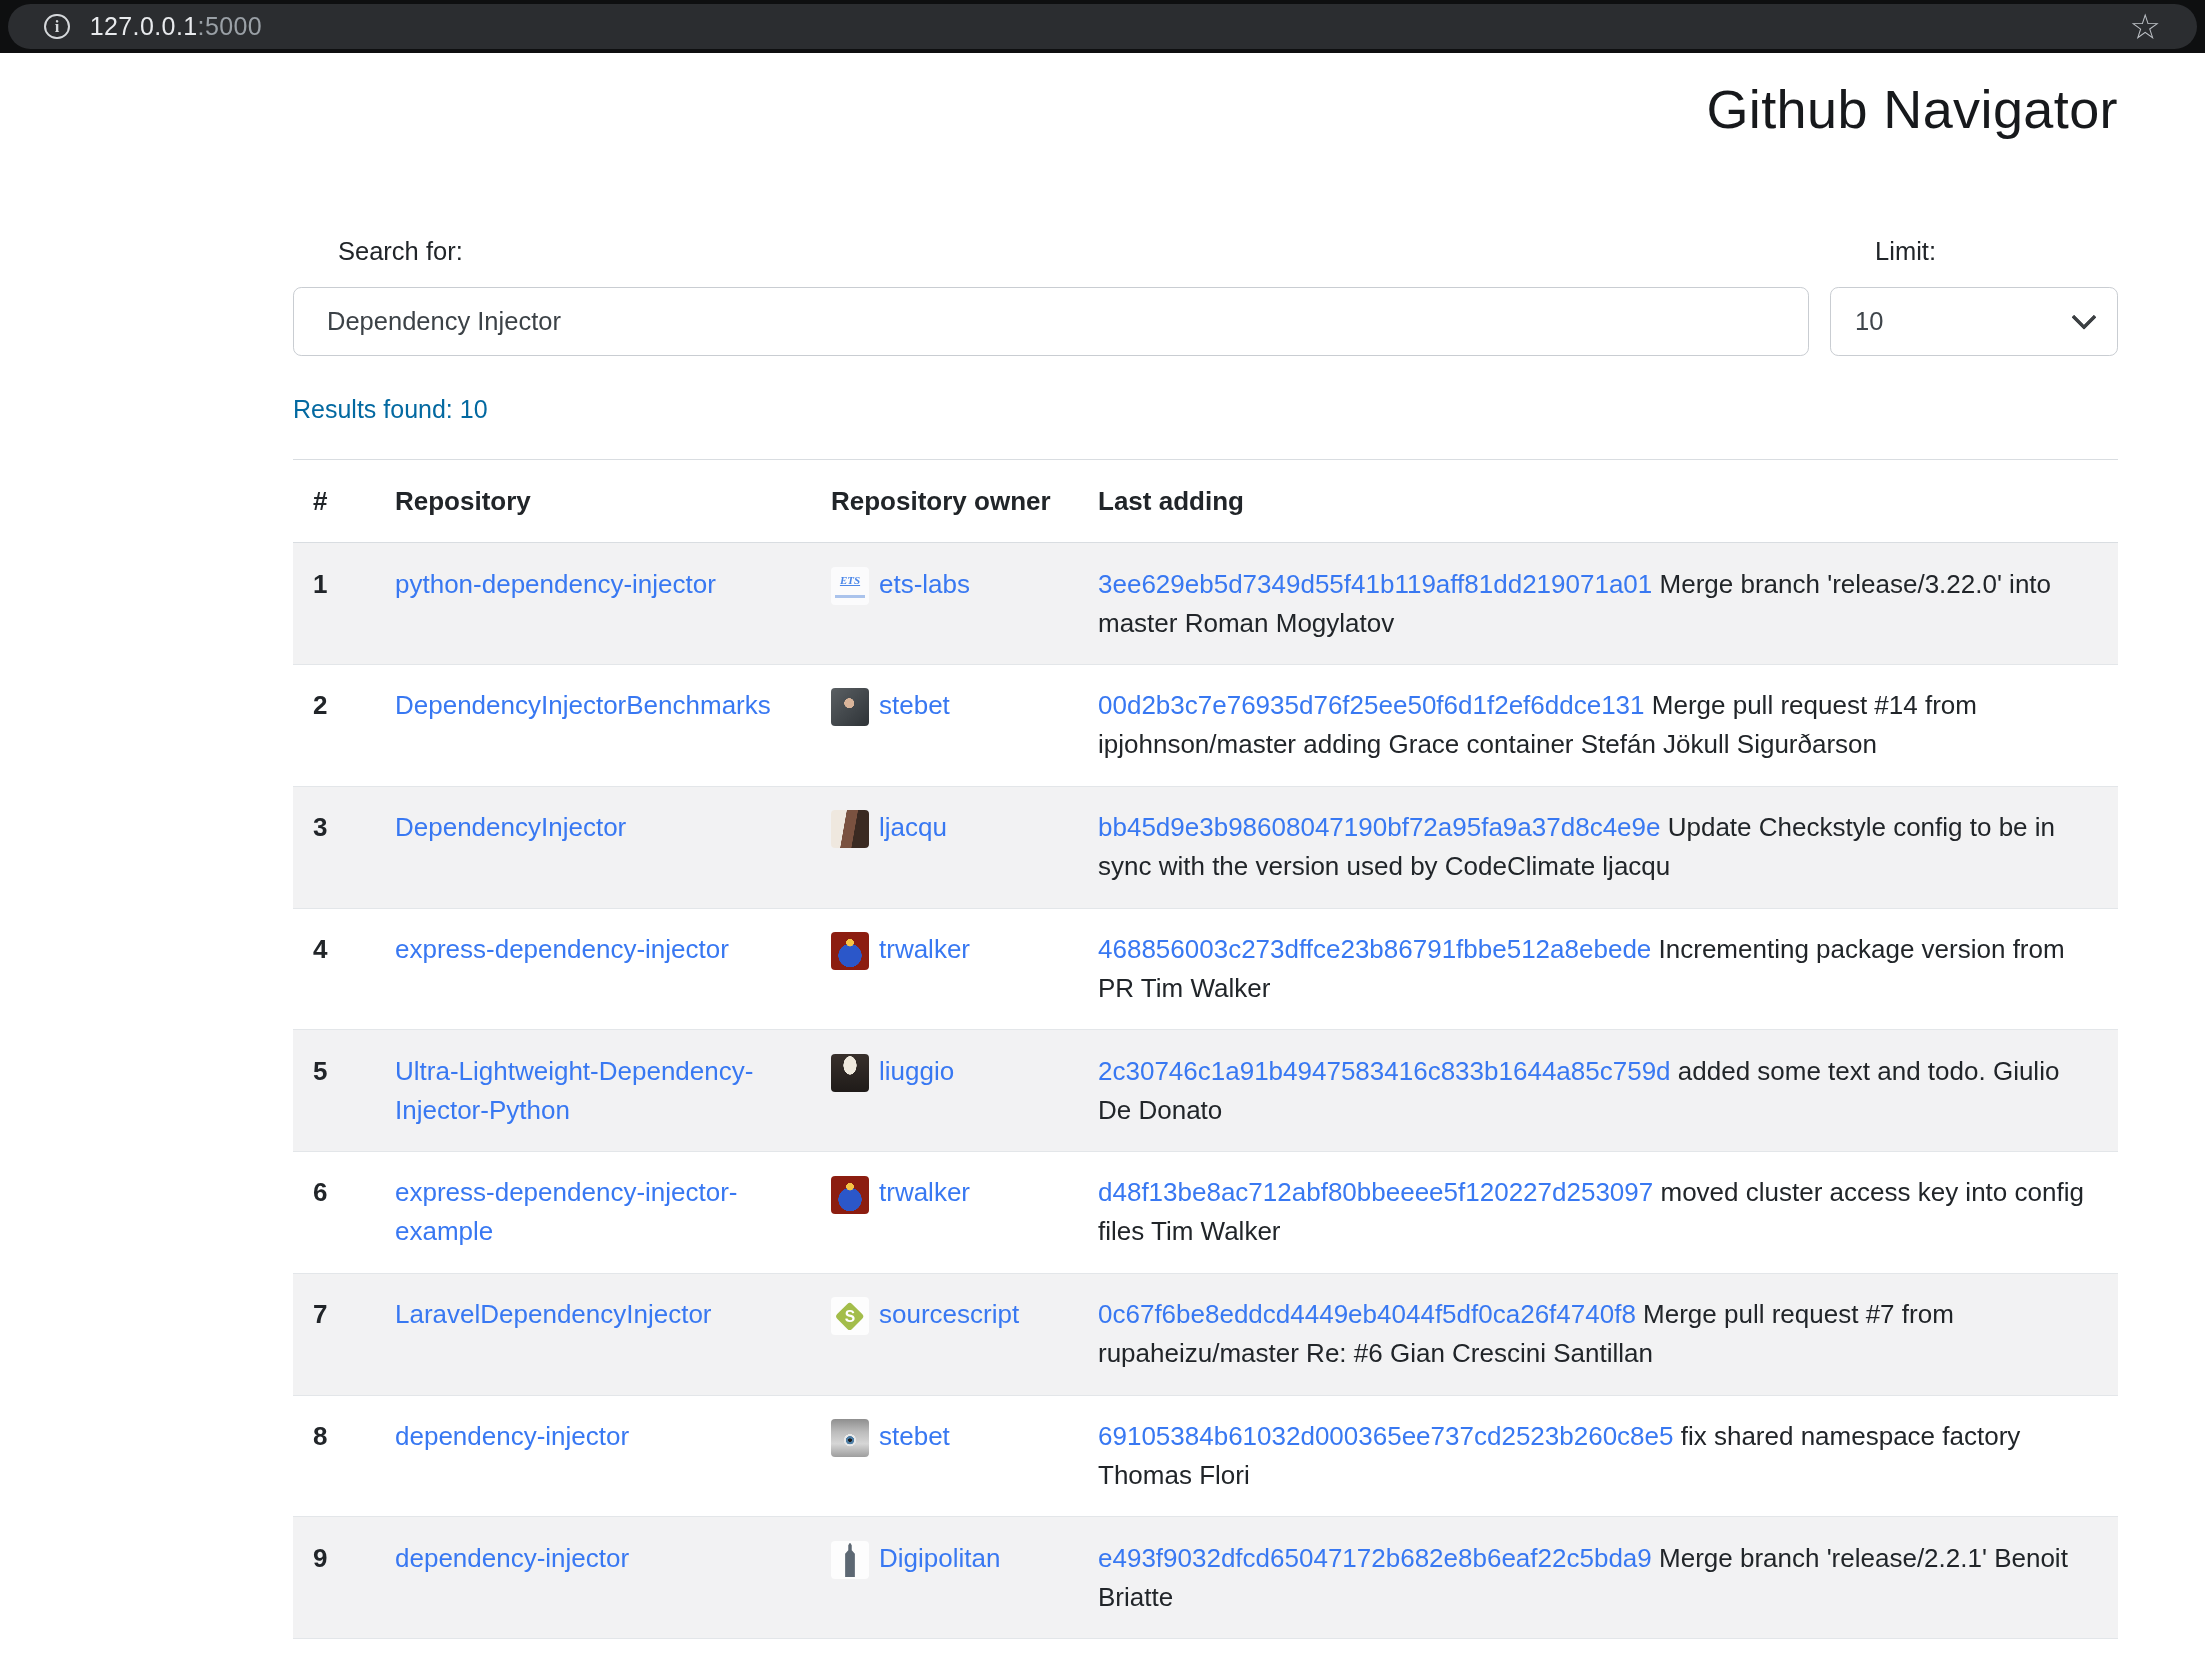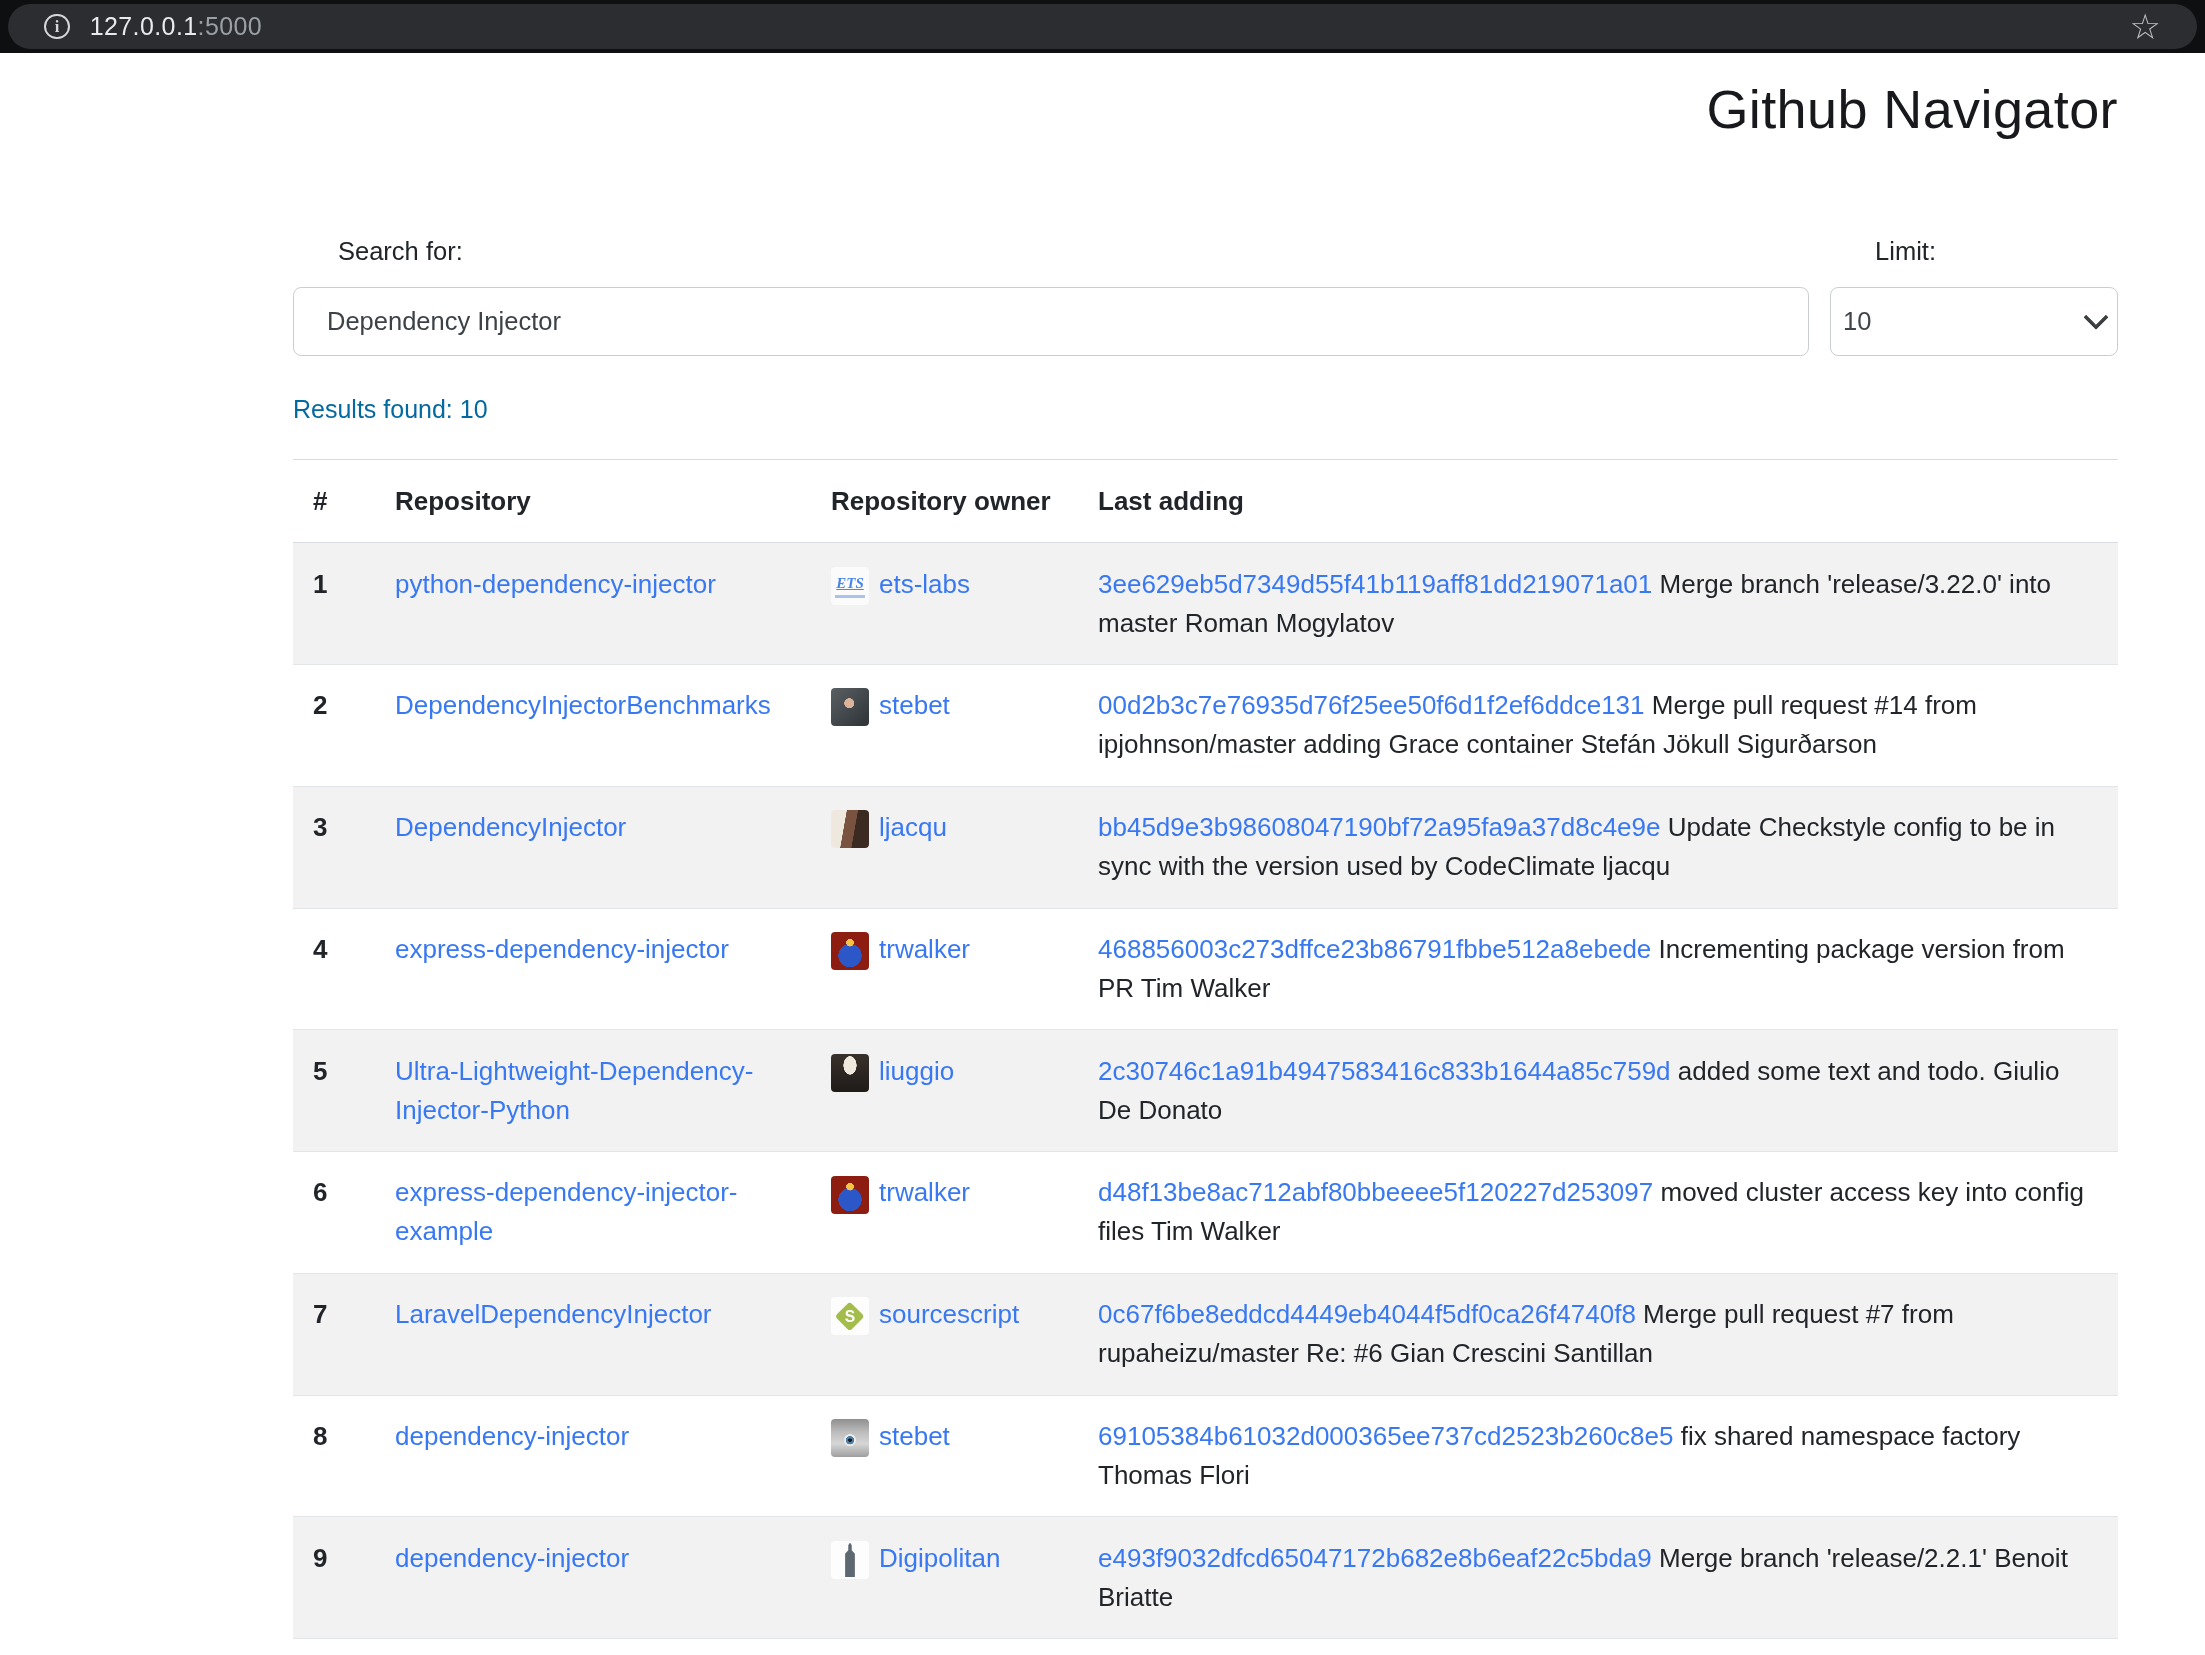--- a/index.html
+++ b/index.html
@@ -23,21 +23,21 @@
   h1.title { margin-top:25px; font-size:54px; font-weight:400; color:#17191c; letter-spacing:0.4px;text-align:right; }
 
   .form-row { display:flex; margin-top:97px; }
   .field-search { width:1516px; margin-right:21.4px; }
   .field-limit { width:288px; }
   .field-label { display:block; font-size:25.5px; color:#212529; margin-bottom:21.4px;margin-left:45px; }
   .text-input { width:100%; height:69px; border:1.6px solid #c9cdd2; border-radius:8.2px;
                 font-size:25.5px; color:#3c4247; padding:0 33px; outline:none;
                 font-family:"Liberation Sans","DejaVu Sans",sans-serif; background:#fff; }
   .select { width:100%; height:69px; border:1.6px solid #c9cdd2; border-radius:8.2px; background:#fff;
-            display:flex; align-items:center; padding:0 12px; font-size:25.5px; color:#3f454b; cursor:default; }
+            display:flex; align-items:center; padding:0 24px; font-size:25.5px; color:#3f454b; cursor:default; }
   .chev { margin-left:auto; width:18px; height:18px; border-right:4.1px solid #3c4043; border-bottom:4.1px solid #3c4043;
           transform:rotate(45deg) translate(-3.3px,-3.3px); border-radius:1.6px; }
 
   .results { margin-top:39px; font-size:25px; color:#0369a1; }
 
   
   table.repos { margin-top:35px; width:100%; border-collapse:collapse; table-layout:fixed; font-size:26px; }
   table.repos th, table.repos td { text-align:left; vertical-align:top; padding:21.4px 20px; line-height:1.5; }
   table.repos thead th { font-weight:700; color:#212529; border-top:1.6px solid #d9dde1; border-bottom:1.6px solid #d9dde1; }
   table.repos tbody tr { border-top:1.6px solid #e3e6e9; }
@@ -50,21 +50,21 @@
   a.lnk { color:#3878f2; text-decoration:none; cursor:pointer; word-wrap:break-word;margin-top:18px; }
   .msg { color:#212529; }
 
   
   .avatar { display:inline-block; width:38px; height:38px; border-radius:4.1px; vertical-align:middle;
             margin-right:10px; position:relative; overflow:hidden; background:#ddd; }
   .avatar .lbl { position:relative; z-index:2; display:block; text-align:center; }
 
   .av-ets-labs { background:#fbfbfc; }
   .av-ets-labs .lbl { margin-top:5.8px; font-family:"Liberation Serif",serif; font-style:italic; font-weight:700;
-                      font-size:15px; color:#4a86e8; text-decoration:underline; }
+                      font-size:11px; color:#4a86e8; text-decoration:underline; }
   .av-ets-labs::after { content:""; position:absolute; left:4.1px; right:4.1px; top:28px; height:3.3px; background:#aac3ec; }
 
   .av-stebet { background:radial-gradient(circle at 48% 40%, #d9b49a 0% 16%, rgba(0,0,0,0) 17%),
                linear-gradient(135deg,#5a5f63,#2e3337); }
   .av-ljacqu { background:linear-gradient(100deg,#efe8df 0% 35%, #7a5240 36% 60%, #3a2a22 61% 100%); }
   .av-trwalker { background:radial-gradient(circle at 50% 28%, #f6c445 0% 11%, rgba(0,0,0,0) 12%),
                  radial-gradient(circle at 50% 62%, #2b57c9 0% 38%, rgba(0,0,0,0) 39%),
                  #8c1d10; }
   .av-liuggio { background:radial-gradient(ellipse at 50% 30%, #efe9dd 0% 24%, rgba(0,0,0,0) 25%),
                 linear-gradient(#38302b,#1f1b19); }

